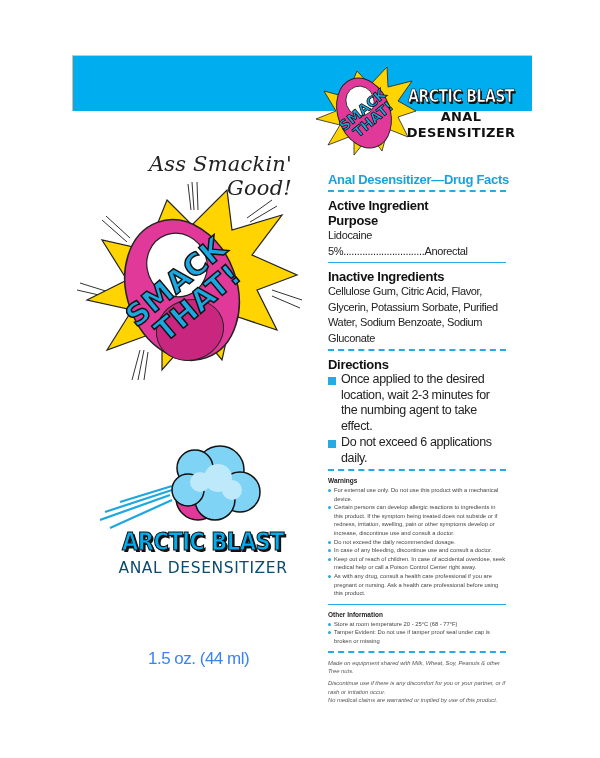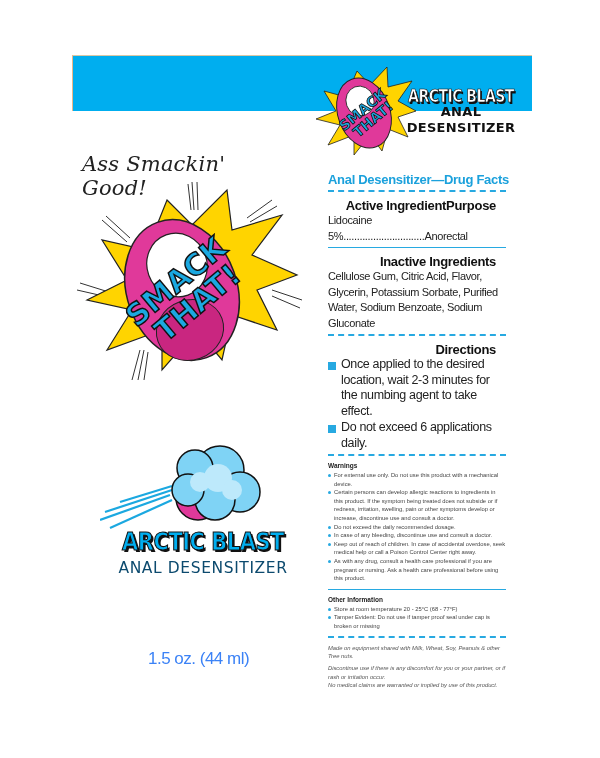--- a/index.html
+++ b/index.html
@@ -8,21 +8,21 @@
 
   .blue-bar {
     position: absolute; left: 72px; top: 55px; width: 460px; height: 56px;
     background: #00aeef; border-left: 1px solid #e8b88a; border-top: 1px solid #d9c7a6;
   }
 
   
   .tagline {
     position: absolute; left: 82px; top: 152px; width: 210px;
     font-family: "DejaVu Serif", serif; font-style: italic; font-size: 21px;
-    color: #222; letter-spacing: 0.2px;
+    color: #222; letter-spacing: 0.2px; text-align: right;
   }
   .smack-art { position: absolute; left: 72px; top: 180px; width: 230px; height: 200px; }
   .cloud-art { position: absolute; left: 100px; top: 440px; width: 170px; height: 100px; }
   .left-brand {
     position: absolute; left: 108px; top: 530px; width: 190px; text-align: center;
   }
   .arctic-title {
     font-family: "DejaVu Sans", sans-serif; font-weight: bold; font-size: 21px;
     color: #00aeef; letter-spacing: -0.5px; transform: scaleY(1.15);
     -webkit-text-stroke: 1px #111; text-shadow: 2px 2px 0 #111;
@@ -42,35 +42,35 @@
   .right-brand { position: absolute; left: 402px; top: 88px; width: 118px; text-align: center; }
   .arctic-title-small {
     font-family: "DejaVu Sans", sans-serif; font-weight: bold; font-size: 14px;
     color: #fff; letter-spacing: -0.5px; -webkit-text-stroke: 0.6px #111;
     text-shadow: 1.5px 1.5px 0 #111; transform: scaleY(1.2);
   }
   .anal-small, .des-small {
     font-family: "DejaVu Sans", sans-serif; font-weight: bold; font-size: 13px;
     color: #111; line-height: 16px; letter-spacing: 0.3px;
   }
-  .anal-small { }
+  .anal-small { margin-top: 5px; }
 
   
   .facts { position: absolute; left: 328px; top: 172px; width: 178px; }
   .facts-title {
     font-weight: bold; font-size: 13px; color: #1ba1dc; letter-spacing: -0.3px;
     white-space: nowrap;
   }
   .rule {
     height: 0; border-top: 2px dashed #27a9e1; margin: 3px 0 6px 0;
   }
   .rule.solid { border-top: 1.5px solid #27a9e1; }
   .section-head {
     font-weight: bold; font-size: 13px; color: #111; letter-spacing: -0.3px;
-    display: flex; justify-content: flex-end; padding-right: 10px;
+    display: flex; justify-content: flex-start; padding-right: 10px; flex-direction: column;
   }
   .body-text { font-size: 11px; line-height: 15.5px; color: #222; letter-spacing: -0.35px; }
   .dir-list { list-style: none; }
   .dir-list li { position: relative; padding-left: 13px; font-size: 12.5px; line-height: 15.5px; letter-spacing: -0.35px; margin-bottom: 1px; }
   .dir-list li .bullet {
     position: absolute; left: 0; top: 5px; width: 8px; height: 8px; background: #27a9e1;
   }
 
   .small-head { font-weight: bold; font-size: 6.5px; color: #222; margin-bottom: 2px; }
   .small-list { list-style: none; }

